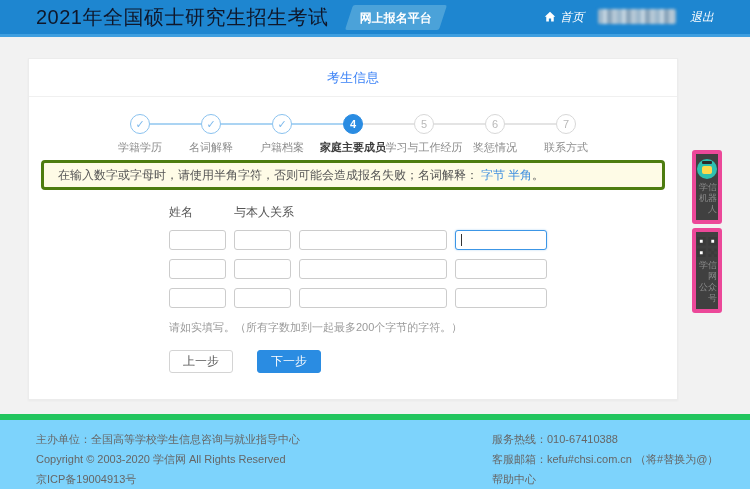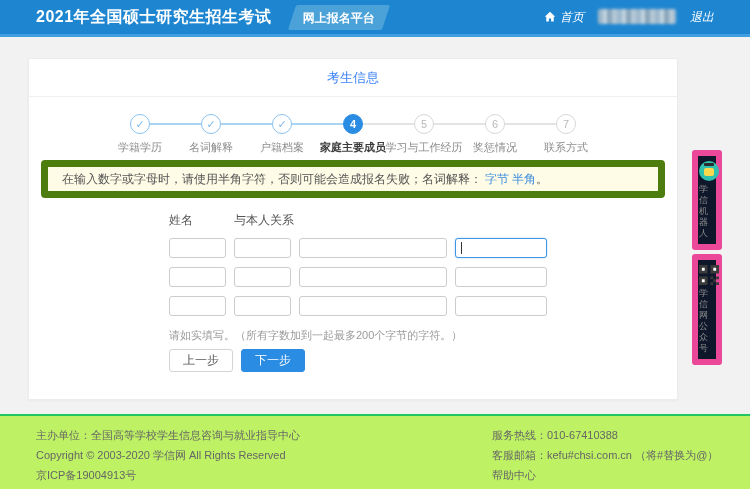--- a/index.html
+++ b/index.html
@@ -3,21 +3,21 @@
 <meta charset="utf-8">
 <style>
   html,body{margin:0;padding:0;}
   body{width:750px;height:489px;font-family:"Liberation Sans","DejaVu Sans",sans-serif;}
   .page{position:relative;width:750px;height:489px;background:#f2f2f2;overflow:hidden;}
 
   
   .hdr{height:37px;background:#1e86d0;border-bottom:4px solid #3f9fe0;
        display:flex;align-items:center;justify-content:space-between;padding:0 36px;box-sizing:border-box;border-bottom-width:3px;}
   .hdr-left{display:flex;align-items:center;}
-  .site-title{margin:0;font-size:16px;font-weight:bold;color:#ffffff;letter-spacing:.5px;white-space:nowrap;}
+  .site-title{margin:0;font-size:20px;font-weight:normal;color:#0f172a;letter-spacing:.5px;white-space:nowrap;}
   .badge{margin-left:20px;background:#4ba2d9;transform:skewX(-18deg);padding:3px 11px;border-radius:2px;}
   .badge span{display:inline-block;transform:skewX(18deg);color:#fff;font-size:12px;font-weight:bold;white-space:nowrap;}
   .hdr-right{display:flex;align-items:flex-start;font-style:italic;}
   .hdr-link{display:flex;align-items:center;color:#fff;font-size:12px;text-decoration:none;cursor:pointer;white-space:nowrap;}
   .hdr-link svg{margin-right:4px;}
   .user-blur{width:78px;height:15px;margin:0 14px;border-radius:2px;filter:blur(1.5px);
     background:repeating-linear-gradient(90deg,#9db8cc 0 5px,#c3d4e0 5px 9px,#8aa5bb 9px 14px,#b5c8d6 14px 19px);}
 
   
   .card{position:absolute;left:28px;top:58px;width:650px;height:342px;background:#fff;
@@ -31,53 +31,53 @@
           display:flex;align-items:center;justify-content:center;font-size:11px;color:#b9b9b9;}
   .step.done .circle{border-color:#8ac2ef;color:#7db9ec;}
   .step.active .circle{background:#2a8ce2;border-color:#2a8ce2;color:#fff;font-weight:bold;}
   .slabel{position:absolute;top:26px;left:50%;transform:translateX(-50%);white-space:nowrap;
           font-size:11px;color:#8c8c8c;}
   .step.active .slabel{color:#3c3c3c;font-weight:bold;}
   .connector{width:51px;height:2px;margin-top:9px;background:#e4e4e4;flex:none;}
   .connector.blue{background:#abd4f3;}
 
   
-  .notice{margin:0 12px;background:#fefbe6;border:7px solid #4d7c0f;border-radius:4px;
+  .notice{margin:0 12px;background:#fefbe6;border:3px solid #4d7c0f;border-radius:4px;
           padding:5px 14px;font-size:12px;color:#555;line-height:14px;}
   .nlink{color:#3f8fdf;text-decoration:none;cursor:pointer;margin-left:3px;}
 
   
   .form-area{margin-left:140px;margin-top:14px;}
   .grid4{display:grid;grid-template-columns:57px 57px 148px 92px;column-gap:8px;}
   .form-head{margin-bottom:9px;}
   .form-head span{font-size:12px;color:#555;white-space:nowrap;}
   .form-row{margin-bottom:9px;}
   .form-row input{height:20px;border:1px solid #ccc;border-radius:3px;padding:0 5px;
                   font-size:12px;box-sizing:border-box;background:#fff;width:100%;outline:none;}
   .form-row input.focused{border-color:#3c96e6;box-shadow:0 0 2px rgba(60,150,230,.45);
     background-image:linear-gradient(#333,#333);background-repeat:no-repeat;
     background-position:5px center;background-size:1px 12px;}
   .hint{font-size:11px;color:#9a9a9a;margin-top:12px;line-height:14px;}
-  .btn-row{margin-top:7px;display:flex;gap:8px;}
+  .btn-row{margin-top:16px;display:flex;gap:24px;}
   .btn{height:23px;padding:0 13px;font-size:12px;border-radius:3px;cursor:pointer;line-height:21px;}
   .btn-prev{background:#fff;border:1px solid #d4d4d4;color:#555;}
   .btn-next{background:#2a8ce2;border:1px solid #2a8ce2;color:#fff;}
 
   
   .float-widgets{position:absolute;right:28px;top:150px;width:30px;display:flex;flex-direction:column;gap:4px;}
-  .widget{background:#0f172a;border:6px solid #ec4899;border-radius:3px;padding:5px 1px;text-align:left;cursor:pointer;}
+  .widget{background:#404040;border:4px solid #ec4899;border-radius:3px;padding:5px 1px;text-align:right;cursor:pointer;}
   .w-label{font-size:9px;color:#8a8a8a;line-height:11px;margin-top:3px;}
   .robot-icon{width:20px;height:20px;border-radius:50%;background:#2fc0b0;margin:0 auto;position:relative;overflow:hidden;}
   .robot-icon::before{content:"";position:absolute;left:5px;top:2px;width:10px;height:3px;background:#2b2b2b;border-radius:1px;}
   .robot-icon::after{content:"";position:absolute;left:5px;top:7px;width:10px;height:8px;background:#ffd94d;border-radius:2px;}
   .qr-icon{display:block;margin:0 auto;}
 
   
-  .footer{position:absolute;left:0;right:0;top:414px;bottom:0;border-top:2px solid #22c55e;
-          padding:9px 36px 0;display:flex;justify-content:space-between;box-sizing:border-box;background:#bef264;}
+  .footer{position:absolute;left:0;right:0;top:414px;bottom:0;border-top:6px solid #22c55e;
+          padding:9px 36px 0;display:flex;justify-content:space-between;box-sizing:border-box;background:#7dd3fc;}
   .f-col div{font-size:11px;color:#666;line-height:20px;white-space:nowrap;}
   .f-col.right{width:222px;}
   .f-link{cursor:pointer;}
 </style>
 </head>
 <body>
 
 <div class="page">
 
   <header class="hdr">

